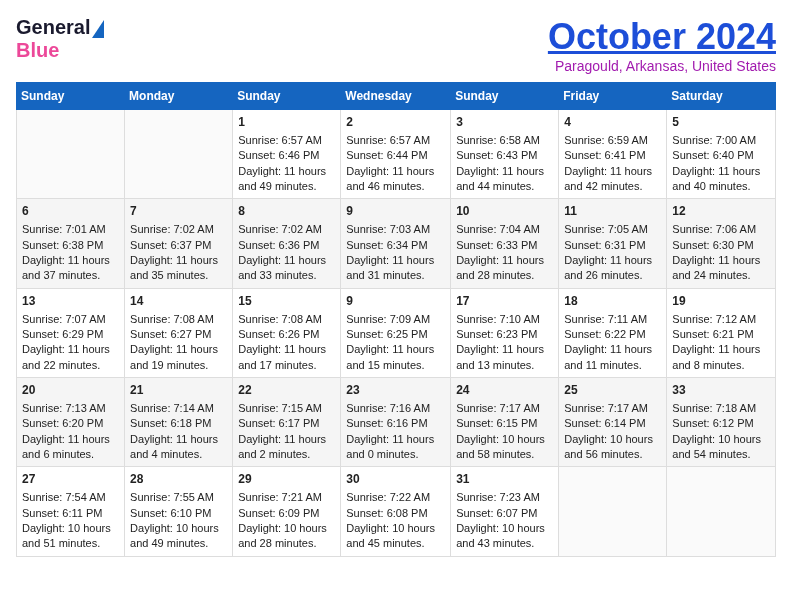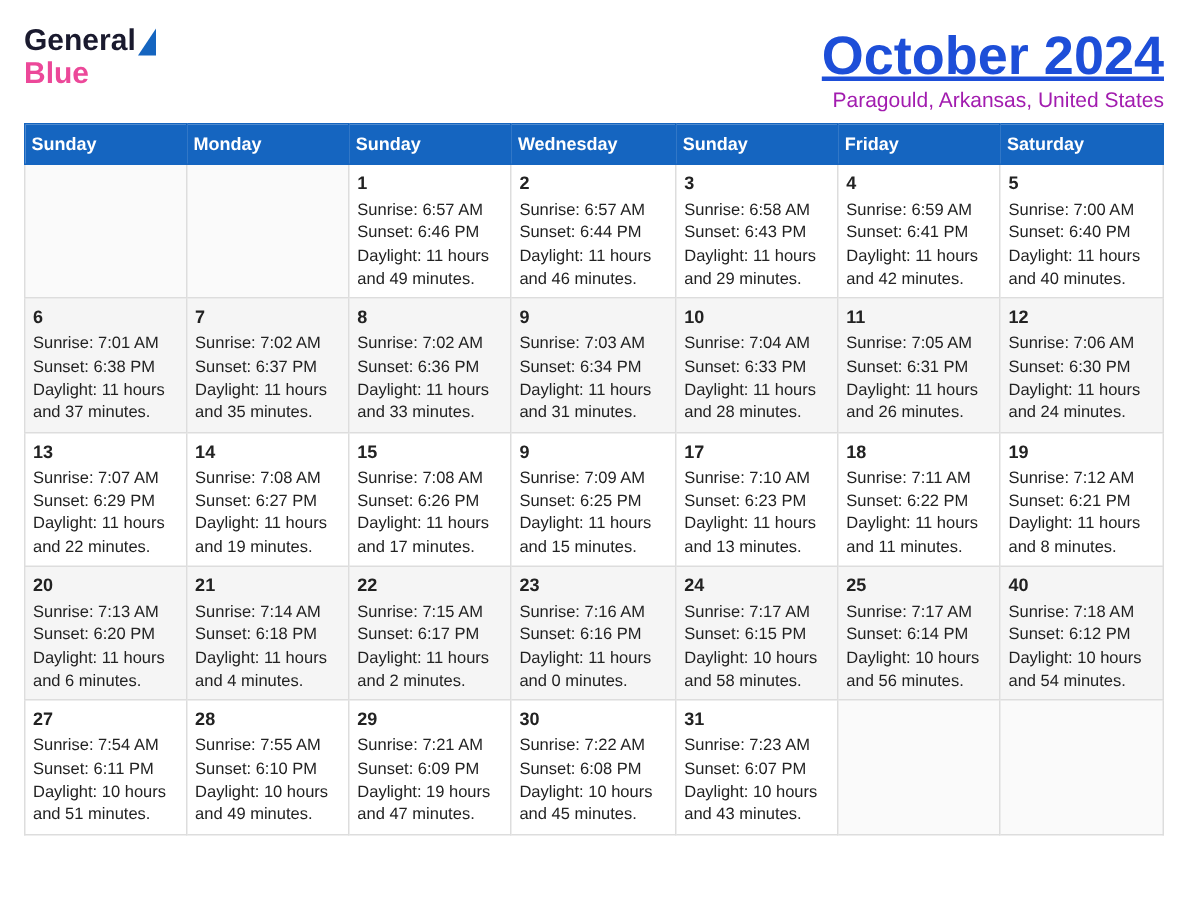--- a/index.html
+++ b/index.html
@@ -135,21 +135,21 @@
         <td>
           <span class="day-num">2</span>
           <div>Sunrise: 6:57 AM</div>
           <div>Sunset: 6:44 PM</div>
           <div>Daylight: 11 hours and 46 minutes.</div>
         </td>
         <td>
           <span class="day-num">3</span>
           <div>Sunrise: 6:58 AM</div>
           <div>Sunset: 6:43 PM</div>
-          <div>Daylight: 11 hours and 29 minutes.</div>
+          <div>Daylight: 11 hours and 44 minutes.</div>
         </td>
         <td>
           <span class="day-num">4</span>
           <div>Sunrise: 6:59 AM</div>
           <div>Sunset: 6:41 PM</div>
           <div>Daylight: 11 hours and 42 minutes.</div>
         </td>
         <td>
           <span class="day-num">5</span>
           <div>Sunrise: 7:00 AM</div>
@@ -276,21 +276,21 @@
           <div>Sunset: 6:15 PM</div>
           <div>Daylight: 10 hours and 58 minutes.</div>
         </td>
         <td>
           <span class="day-num">25</span>
           <div>Sunrise: 7:17 AM</div>
           <div>Sunset: 6:14 PM</div>
           <div>Daylight: 10 hours and 56 minutes.</div>
         </td>
         <td>
-          <span class="day-num">40</span>
+          <span class="day-num">33</span>
           <div>Sunrise: 7:18 AM</div>
           <div>Sunset: 6:12 PM</div>
           <div>Daylight: 10 hours and 54 minutes.</div>
         </td>
       </tr>
       <tr>
         <td>
           <span class="day-num">27</span>
           <div>Sunrise: 7:54 AM</div>
           <div>Sunset: 6:11 PM</div>
@@ -299,21 +299,21 @@
         <td>
           <span class="day-num">28</span>
           <div>Sunrise: 7:55 AM</div>
           <div>Sunset: 6:10 PM</div>
           <div>Daylight: 10 hours and 49 minutes.</div>
         </td>
         <td>
           <span class="day-num">29</span>
           <div>Sunrise: 7:21 AM</div>
           <div>Sunset: 6:09 PM</div>
-          <div>Daylight: 19 hours and 47 minutes.</div>
+          <div>Daylight: 10 hours and 28 minutes.</div>
         </td>
         <td>
           <span class="day-num">30</span>
           <div>Sunrise: 7:22 AM</div>
           <div>Sunset: 6:08 PM</div>
           <div>Daylight: 10 hours and 45 minutes.</div>
         </td>
         <td>
           <span class="day-num">31</span>
           <div>Sunrise: 7:23 AM</div>

